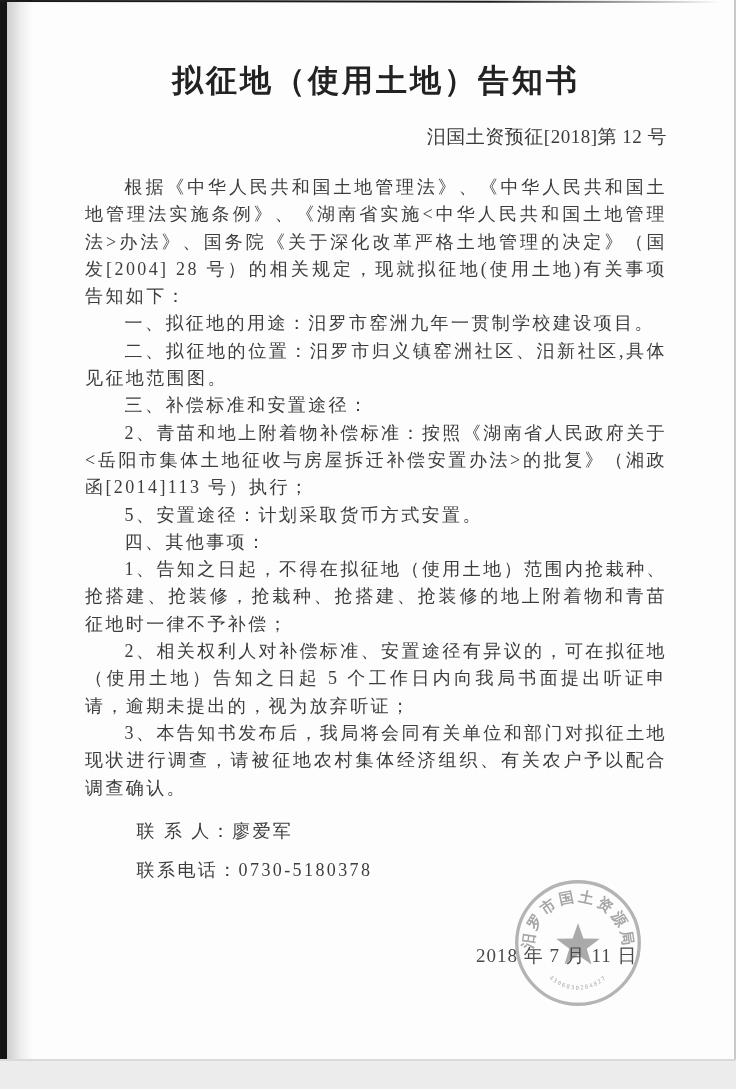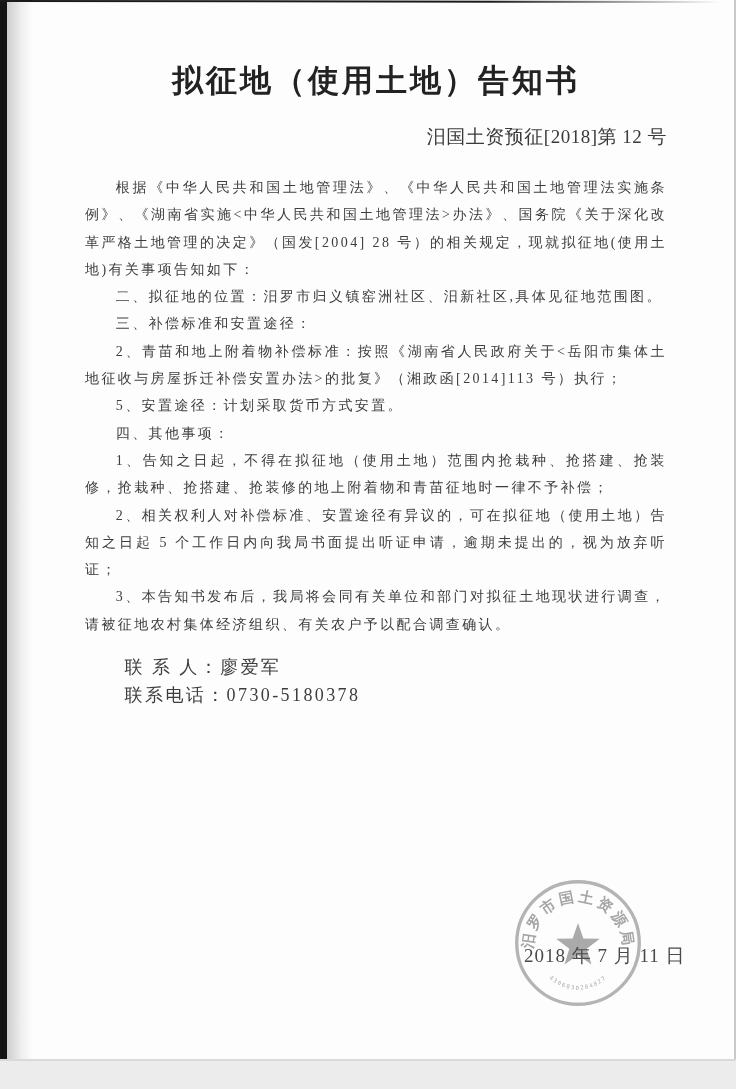--- a/index.html
+++ b/index.html
@@ -23,29 +23,29 @@
   .title {
     font-family:"DejaVu Sans","Liberation Sans",sans-serif;
     font-weight:bold; font-size:31px; letter-spacing:3px;
     text-align:center; color:#222222; white-space:nowrap;
   }
   .doc-number {
     text-align:right; font-size:19px; color:#3a3a3a;
     margin-top:22px; letter-spacing:0.5px;
   }
   .body-text {
-    margin-top:24px; font-size:14px; line-height:27.3px;
+    margin-top:24px; font-size:18px; line-height:27.3px;
     letter-spacing:2.4px; color:#3d3d3d; text-align:justify;
   }
   .body-text p { margin:0; text-indent:2.2em; }
   .contact { margin-top:16px; font-size:18px; line-height:27.5px; letter-spacing:2.4px; color:#3d3d3d; }
-  .contact p { margin:0; text-indent:2.2em; }
+  .contact p { margin:12px; text-indent:2.2em; }
 
   .date-line {
-    position:absolute; left:524px; top:943px; z-index:3;
+    position:absolute; left:476px; top:943px; z-index:3;
     font-size:19px; letter-spacing:1px; color:#4a4a4a; white-space:nowrap;
   }
   .seal {
     position:absolute; left:511px; top:876px; width:134px; height:134px;
     z-index:2; opacity:0.92;
   }
 </style>
 </head>
 <body>
 
@@ -56,20 +56,21 @@
   <div class="edge-top"></div>
   <div class="edge-right"></div>
   <div class="edge-bottom"></div>
 
   <div class="content">
     <div class="title">拟征地（使用土地）告知书</div>
     <div class="doc-number">汨国土资预征[2018]第 12 号</div>
 
     <div class="body-text">
       <p>根据《中华人民共和国土地管理法》、《中华人民共和国土地管理法实施条例》、《湖南省实施&lt;中华人民共和国土地管理法&gt;办法》、国务院《关于深化改革严格土地管理的决定》（国发[2004] 28 号）的相关规定，现就拟征地(使用土地)有关事项告知如下：</p>
+      <p>一、拟征地的用途：汨罗市窑洲九年一贯制学校建设项目。</p>
       <p>二、拟征地的位置：汨罗市归义镇窑洲社区、汨新社区,具体见征地范围图。</p>
       <p>三、补偿标准和安置途径：</p>
       <p>2、青苗和地上附着物补偿标准：按照《湖南省人民政府关于&lt;岳阳市集体土地征收与房屋拆迁补偿安置办法&gt;的批复》（湘政函[2014]113 号）执行；</p>
       <p>5、安置途径：计划采取货币方式安置。</p>
       <p>四、其他事项：</p>
       <p>1、告知之日起，不得在拟征地（使用土地）范围内抢栽种、抢搭建、抢装修，抢栽种、抢搭建、抢装修的地上附着物和青苗征地时一律不予补偿；</p>
       <p>2、相关权利人对补偿标准、安置途径有异议的，可在拟征地（使用土地）告知之日起 5 个工作日内向我局书面提出听证申请，逾期未提出的，视为放弃听证；</p>
       <p>3、本告知书发布后，我局将会同有关单位和部门对拟征土地现状进行调查，请被征地农村集体经济组织、有关农户予以配合调查确认。</p>
     </div>
 

